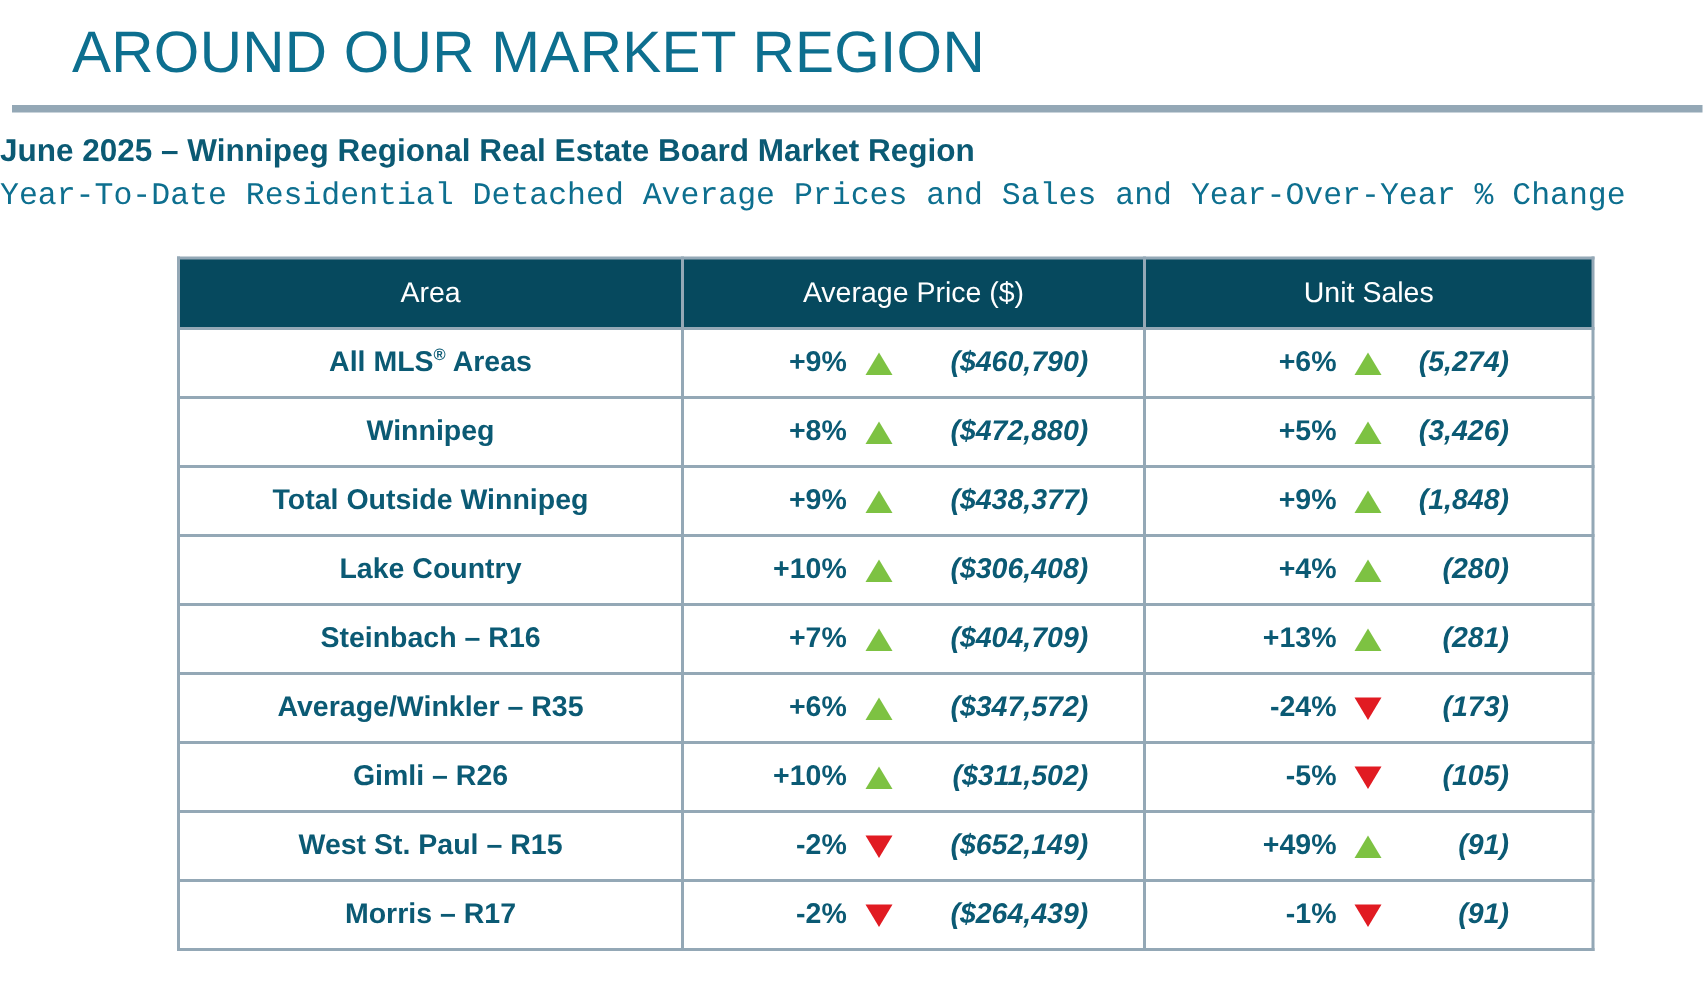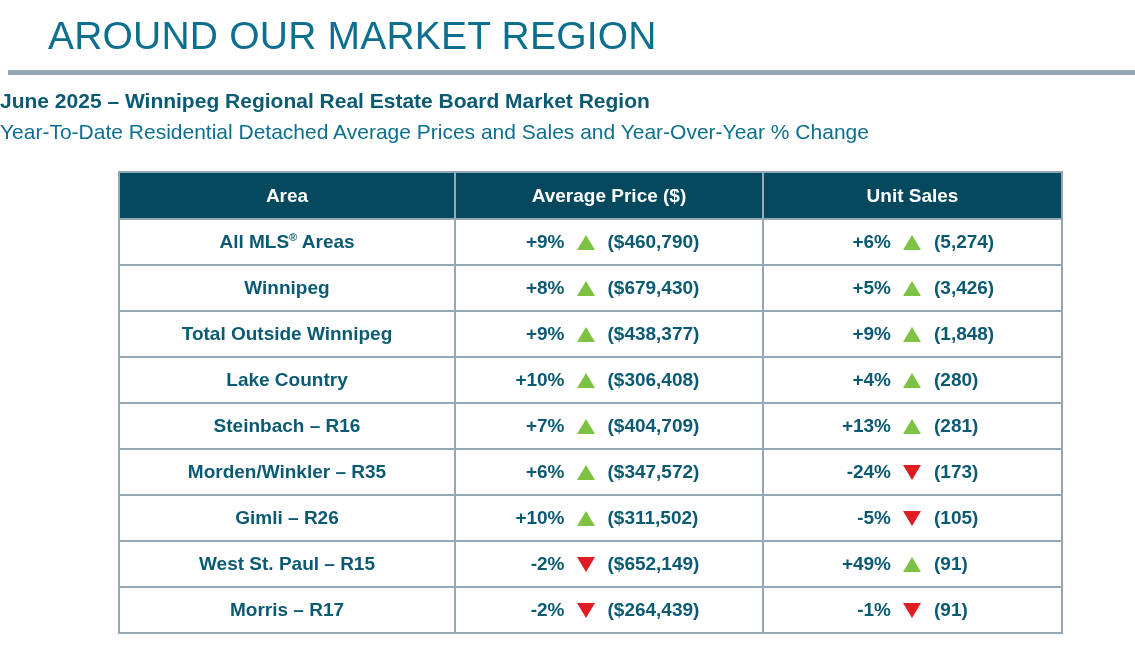--- a/index.html
+++ b/index.html
@@ -51,20 +51,21 @@
     font-weight: bold;
     color: #0b5a74;
     white-space: nowrap;
   }
   .subtitle-sub {
     font-size: 21px;
     line-height: 32px;
     font-weight: 400;
     color: #0d6f8f;
     white-space: nowrap;
+    font-family: Liberation Mono, monospace;
   }
 
   
   .market-table {
     position: absolute;
     left: 118px;
     top: 171px;
     width: 937px;
     border-collapse: collapse;
     table-layout: fixed;
@@ -73,21 +74,21 @@
   .market-table td {
     border: 2px solid #94a8b6;
     padding: 0;
     height: 44px;
     vertical-align: middle;
   }
   .market-table thead th {
     background: #06495e;
     color: #ffffff;
     font-size: 19px;
-    font-weight: bold;
+    font-weight: normal;
     text-align: center;
     border-color: #94a8b6;
     height: 45px;
   }
   .col-area   { width: 334px; }
   .col-price  { width: 306px; }
   .col-sales  { width: 297px; }
 
   .market-table tbody td {
     background: #ffffff;
@@ -135,23 +136,24 @@
     border-left: 9px solid transparent;
     border-right: 9px solid transparent;
   }
   .tri.up {
     border-bottom: 15px solid #7dc242;
   }
   .tri.down {
     border-top: 15px solid #e11b22;
   }
   .amount {
-    text-align: left;
+    text-align: right;
     padding-left: 9px;
     min-width: 118px;
+    font-style: italic;
   }
   .col-sales .amount {
     min-width: 72px;
   }
 </style>
 </head>
 <body>
 
 <div class="page-title">AROUND OUR MARKET REGION</div>
 <div class="title-rule"></div>
@@ -192,21 +194,21 @@
         </td>
       </tr>
       <tr>
         <td class="col-area area-cell"><span>Winnipeg</span></td>
         <td class="col-price val-cell">
           <div class="val-inner">
             <span class="pct">+8%</span>
             <span class="arrow">
               <span class="tri up"></span>
             </span>
-            <span class="amount">($679,430)</span>
+            <span class="amount">($472,880)</span>
           </div>
         </td>
         <td class="col-sales val-cell">
           <div class="val-inner">
             <span class="pct">+5%</span>
             <span class="arrow">
               <span class="tri up"></span>
             </span>
             <span class="amount">(3,426)</span>
           </div>
@@ -269,21 +271,21 @@
           <div class="val-inner">
             <span class="pct">+13%</span>
             <span class="arrow">
               <span class="tri up"></span>
             </span>
             <span class="amount">(281)</span>
           </div>
         </td>
       </tr>
       <tr>
-        <td class="col-area area-cell"><span>Morden/Winkler – R35</span></td>
+        <td class="col-area area-cell"><span>Average/Winkler – R35</span></td>
         <td class="col-price val-cell">
           <div class="val-inner">
             <span class="pct">+6%</span>
             <span class="arrow">
               <span class="tri up"></span>
             </span>
             <span class="amount">($347,572)</span>
           </div>
         </td>
         <td class="col-sales val-cell">

